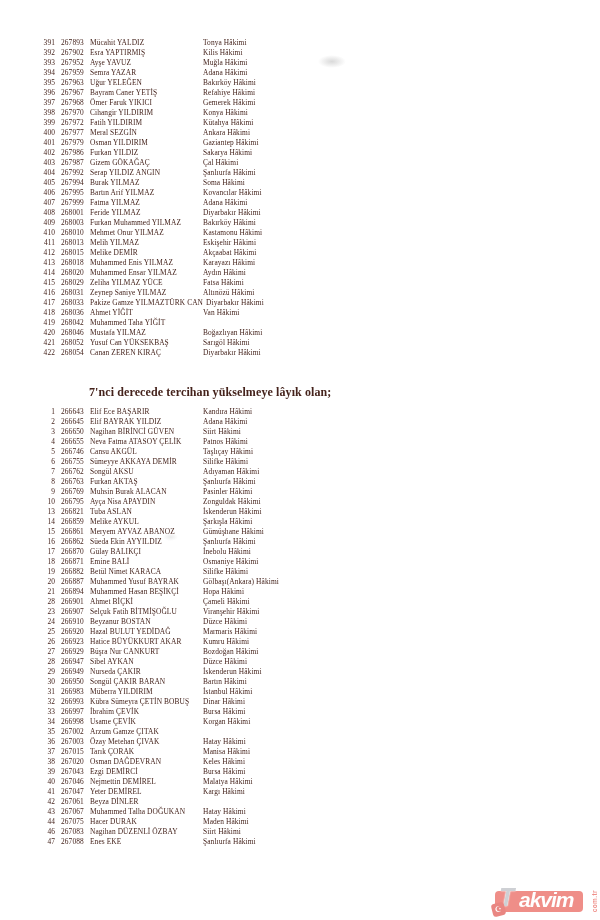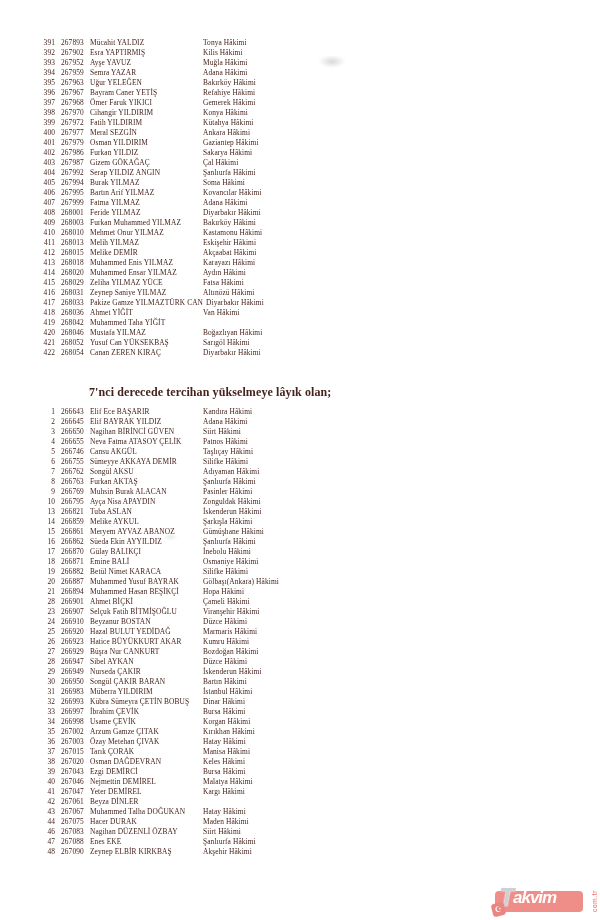--- a/index.html
+++ b/index.html
@@ -47,23 +47,23 @@
   .logo{
     position:absolute;left:492px;top:887px;width:106px;height:30px;
     opacity:.55;
     font-family:"Liberation Sans","DejaVu Sans",sans-serif;
   }
   .logo-box{
     position:absolute;left:3px;top:4px;width:88px;height:21px;
     background:#e23227;border-radius:4px;
   }
   .logo-word{
-    position:absolute;left:21px;top:1px;
+    position:absolute;left:27px;top:1px;
     font-style:italic;font-weight:bold;
-    color:#ffffff;font-size:17px;letter-spacing:-1px;
+    color:#ffffff;font-size:21px;letter-spacing:-1px;
   }
   .logo-t{
     position:absolute;left:7px;top:-4px;z-index:2;
     font-size:25px;font-style:italic;font-weight:bold;
     color:#a7abb2;
     text-shadow:0 0 2px #ffffff,0 0 1px #ffffff;
   }
   .logo-flag{
     position:absolute;left:0;bottom:1px;z-index:3;
     width:13px;height:13px;
@@ -472,21 +472,20 @@
       <div class="row">
         <span class="c-no">34</span>
         <span class="c-reg">266998</span>
         <span class="c-name">Usame ÇEVİK</span>
         <span class="c-title">Korgan Hâkimi</span>
       </div>
       <div class="row">
         <span class="c-no">35</span>
         <span class="c-reg">267002</span>
         <span class="c-name">Arzum Gamze ÇITAK</span>
-        <span class="c-title">Kırıkhan Hâkimi</span>
       </div>
       <div class="row">
         <span class="c-no">36</span>
         <span class="c-reg">267003</span>
         <span class="c-name">Özay Metehan ÇIVAK</span>
         <span class="c-title">Hatay Hâkimi</span>
       </div>
       <div class="row">
         <span class="c-no">37</span>
         <span class="c-reg">267015</span>
@@ -538,26 +537,20 @@
         <span class="c-no">46</span>
         <span class="c-reg">267083</span>
         <span class="c-name">Nagihan DÜZENLİ ÖZBAY</span>
         <span class="c-title">Siirt Hâkimi</span>
       </div>
       <div class="row">
         <span class="c-no">47</span>
         <span class="c-reg">267088</span>
         <span class="c-name">Enes EKE</span>
         <span class="c-title">Şanlıurfa Hâkimi</span>
-      </div>
-      <div class="row">
-        <span class="c-no">48</span>
-        <span class="c-reg">267090</span>
-        <span class="c-name">Zeynep ELBİR KIRKBAŞ</span>
-        <span class="c-title">Akşehir Hâkimi</span>
       </div>
     </div>
 
   <div class="logo">
     <div class="logo-box"></div>
     <span class="logo-t">T</span>
     <span class="logo-word">akvim</span>
     <span class="logo-flag">☪</span>
     <span class="logo-domain">com.tr</span>
   </div>

